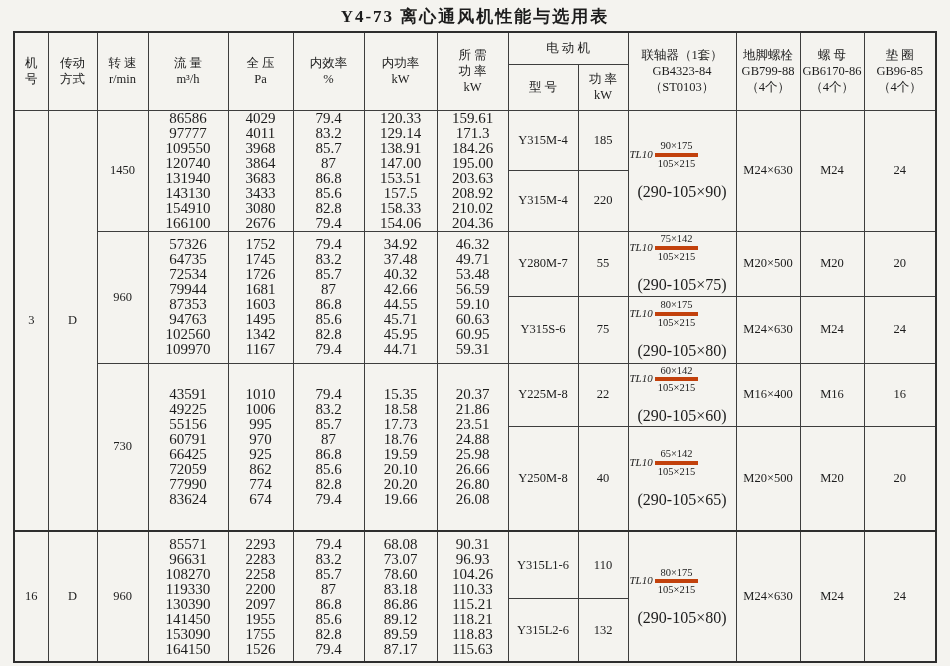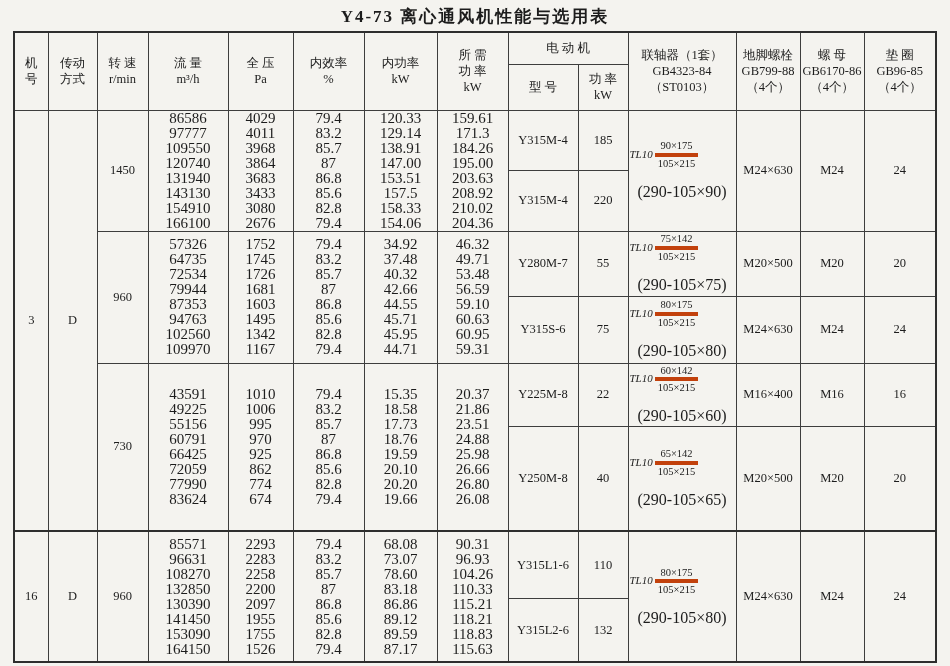--- a/index.html
+++ b/index.html
@@ -332,21 +332,21 @@
         <td>20</td>
       </tr>
 
       <tr class="b4a section-start">
         <td rowspan="2">16</td>
         <td rowspan="2">D</td>
         <td rowspan="2">960</td>
         <td rowspan="2" class="ml">85571
 96631
 108270
-132850
+119330
 130390
 141450
 153090
 164150</td>
         <td rowspan="2" class="ml">2293
 2283
 2258
 2200
 2097
 1955

